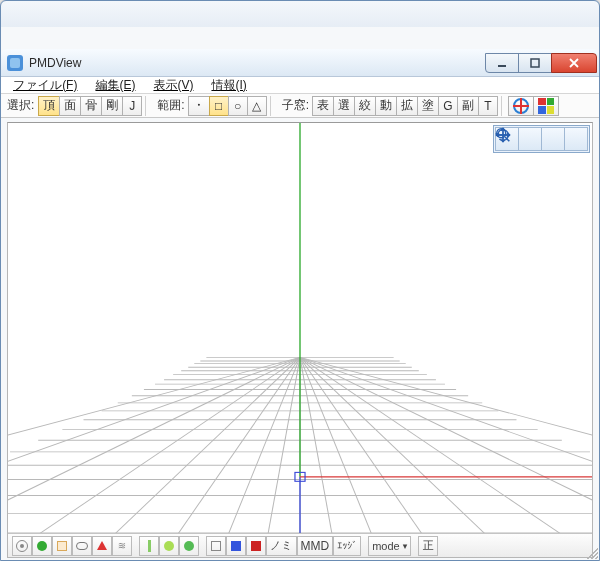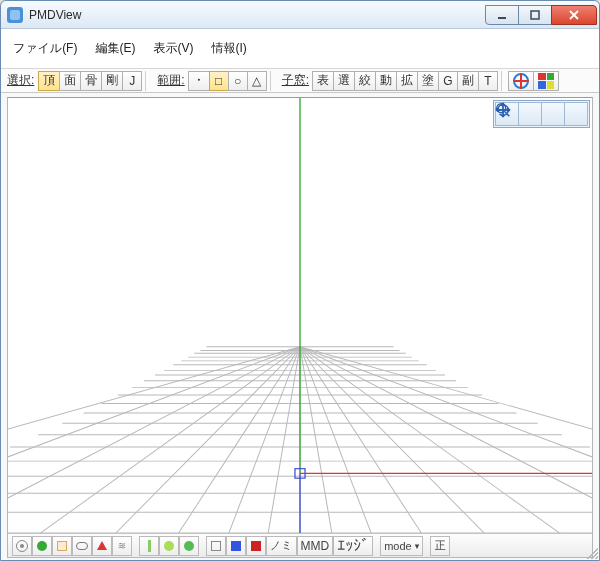--- a/index.html
+++ b/index.html
@@ -18,20 +18,21 @@
     display: flex; flex-direction: column;
     box-shadow: 0 0 2px rgba(0,0,0,.3);
   }
   .titlebar {
     height: 28px;
     background: linear-gradient(#f7fbff, #dce8f4);
     border-bottom: 1px solid #b8c7d9;
     border-radius: 6px 6px 0 0;
     display: flex; align-items: center;
     padding: 0 2px 0 6px;
+    margin-top: 48px;
   }
   .app-icon {
     width: 16px; height: 16px;
     background: #4a90d9; border-radius: 3px;
     margin-right: 6px;
     position: relative;
   }
   .app-icon::after { content:""; position:absolute; top:3px; left:3px; width:10px; height:10px; background:#8fc3ef; border-radius:2px;}
   .title { color:#2b2b2b; flex:1; }
   .winbtns { display:flex; gap:0; }
@@ -40,34 +41,34 @@
     border:1px solid #6d87a8;
     background:linear-gradient(#f4f8fb,#d8e4f0);
     display:flex; align-items:center; justify-content:center;
     font-size:13px; color:#3a4a5a;
     margin-left:-1px;
   }
   .winbtn.close { background:linear-gradient(#f08070,#d94530); color:#fff; border-color:#a03020; border-radius:0 4px 0 0; width:46px;}
   .winbtn.min { border-radius:0 0 0 4px; }
 
   .menubar {
-    height:40px; background:#fff;
+    height:17px; background:#fff;
     border-bottom:1px solid #d6d6d6;
     padding:0 4px;
-    display:flex; align-items:center; gap:2px;
+    display:flex; align-items:center; gap:2px;text-decoration:underline;
   }
   .menu-item { padding:3px 8px; color:#222; cursor:default; }
 
   .toolbar1 {
     height:24px; background:#fbfbfb;
     border-bottom:1px solid #c8c8c8;
     display:flex; align-items:center;
     padding:0 2px; gap:0;
   }
-  .tlabel { padding:0 4px; color:#333;text-decoration:underline; }
+  .tlabel { padding:0 4px; color:#333; }
   .tbtn {
     min-width:20px; height:20px;
     border:1px solid #b0b0b0;
     background:linear-gradient(#fff,#eee);
     padding:0 4px;
     display:flex; align-items:center; justify-content:center;
     margin-left:-1px; font-size:12px; color:#333;
   }
   .tbtn:first-of-type { margin-left:0; }
   .tbtn.active { background:linear-gradient(#fff2c8,#ffe28a); border-color:#c9a84a; }
@@ -321,21 +322,21 @@
           <span class="sb-sq" style="border:1px solid #888"></span>
         </div>
       <div class="sb-btn">
           <span class="sb-sq" style="background:#35d"></span>
         </div>
       <div class="sb-btn">
           <span class="sb-sq" style="background:#c22"></span>
         </div>
       <div class="sb-btn">ノミ</div>
       <div class="sb-btn" style="font-size:12px">MMD</div>
-      <div class="sb-btn" style="font-size:16px">ｴｯｼﾞ</div>
+      <div class="sb-btn" style="font-size:10px">ｴｯｼﾞ</div>
       <div style="width:6px"></div>
       <div class="sb-btn">
           <span>mode</span>
           <span style="margin-left:3px;font-size:9px">▾</span>
         </div>
       <div style="width:6px"></div>
       <div class="sb-btn">正</div>
     </div>
   </div>
   <div class="resize-grip"></div>

